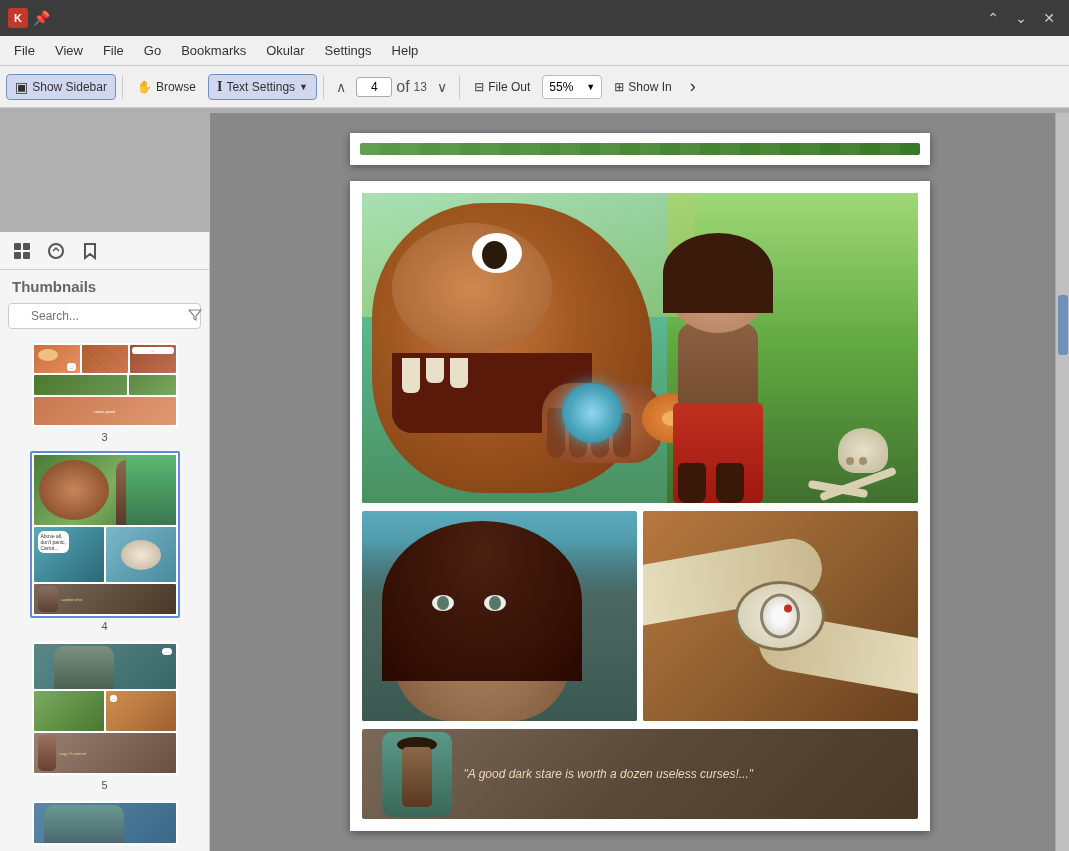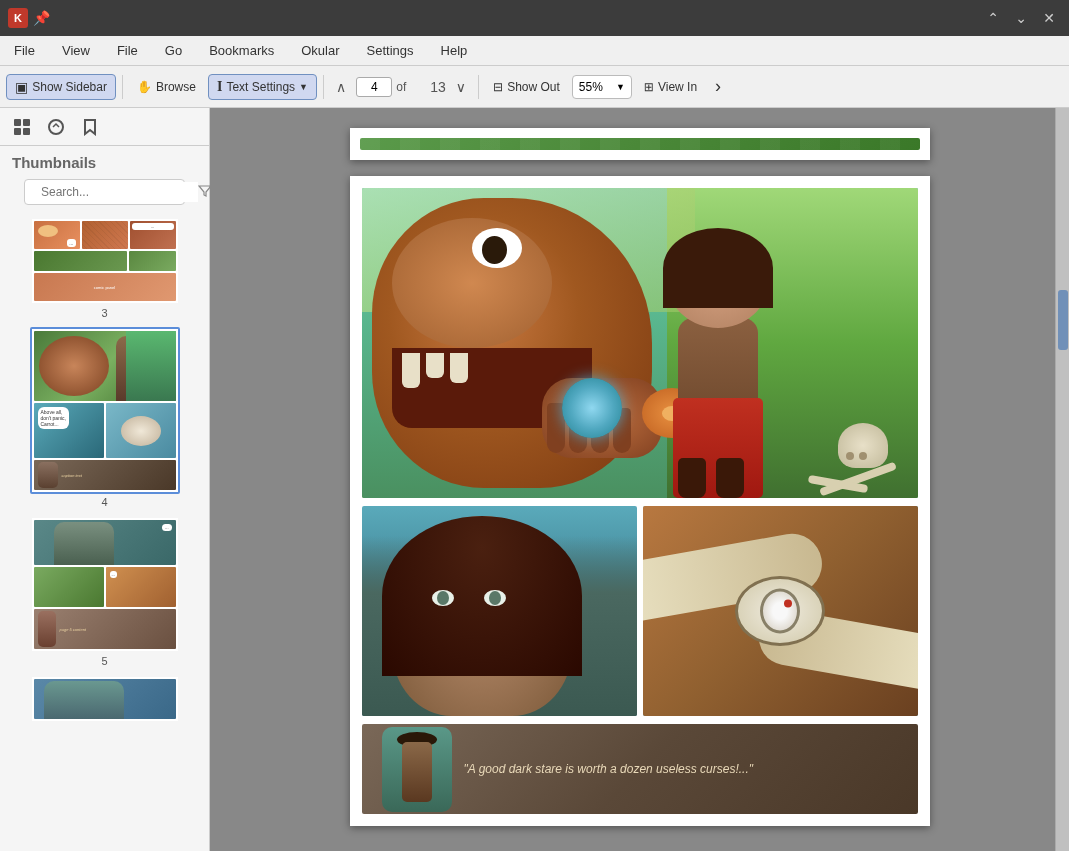--- a/index.html
+++ b/index.html
@@ -32,21 +32,21 @@
     .app-icon { width: 20px; height: 20px; background: #c0392b; border-radius: 3px; display: flex; align-items: center; justify-content: center; color: white; font-weight: bold; font-size: 11px; }
     .pin-icon { width: 16px; height: 16px; display: flex; align-items: center; justify-content: center; color: #aaa; font-size: 14px; cursor: pointer; }
 
     
     #menubar {
       height: 30px;
       background: #f0f0f0;
       display: flex;
       align-items: center;
       padding: 0 4px;
-      gap: 7px;
+      gap: 0;
       border-bottom: 1px solid #ccc;
       flex-shrink: 0;
     }
     .menu-item {
       padding: 4px 10px;
       border-radius: 4px;
       cursor: pointer;
       font-size: 13px;
       color: #333;
     }
@@ -99,20 +99,21 @@
       background: transparent; border: none; cursor: pointer;
       padding: 2px 6px; font-size: 14px; color: #555;
       border-radius: 3px;
     }
 
     
     #main {
       display: flex;
       flex: 1;
       overflow: hidden;
+      align-items: flex-end;
     }
 
     
     #secondary-toolbar {
       height: 38px;
       background: #f5f5f5;
       display: flex;
       align-items: center;
       padding: 0 8px;
       gap: 6px;
@@ -133,27 +134,27 @@
     
     #sidebar {
       width: 210px;
       background: #f5f5f5;
       border-right: 1px solid #ccc;
       display: flex;
       flex-direction: column;
       flex-shrink: 0;
     }
     #search-bar {
-      margin: 0 24px 8px;
+      margin: 0 8px 8px;
       display: flex;
       align-items: center;
       border: 1px solid #ccc;
       border-radius: 4px;
       background: white;
-      padding: 2px 14px;
+      padding: 2px 20px;
     }
     #search-input {
       flex: 1; border: none; outline: none; font-size: 12px; padding: 3px 2px;
       color: #888;
     }
     .filter-btn {
       background: transparent; border: none; cursor: pointer;
       font-size: 12px; color: #888;
     }
 
@@ -342,36 +343,36 @@
   </button>
   <button class="toolbar-btn active">
     <span style="font-size:14px; font-family: serif; font-weight: bold;">I</span>
     <span>Text Settings</span>
     <span style="font-size:9px;">▼</span>
   </button>
   <div class="toolbar-separator"></div>
   <div class="page-nav">
     <button class="nav-arrow">∧</button>
     <input class="page-input" type="text" value="4" style="">
-    <span style="font-size:12px; color:#555;">of</span>
-    <span style="font-size:14px; color:#555;margin-left:20px;">13</span>
+    <span style="font-size:16px; color:#555;">of</span>
+    <span style="font-size:12px; color:#555;">13</span>
     <button class="nav-arrow">∨</button>
   </div>
   <div class="toolbar-separator"></div>
   <button class="toolbar-btn">
     <span>⊟</span>
-    <span>Show Out</span>
+    <span>File Out</span>
   </button>
   <div class="toolbar-dropdown">
     <span>55%</span>
     <span style="font-size:9px;">▼</span>
   </div>
   <button class="toolbar-btn">
     <span>⊞</span>
-    <span>View In</span>
+    <span>Show In</span>
   </button>
   <button class="toolbar-btn" style="font-size:18px; padding:2px 6px;">›</button>
 </div>
 
 <div id="main">
 
   <div id="sidebar">
 
     <div id="secondary-toolbar">
       <button class="sec-btn" title="Thumbnails">

